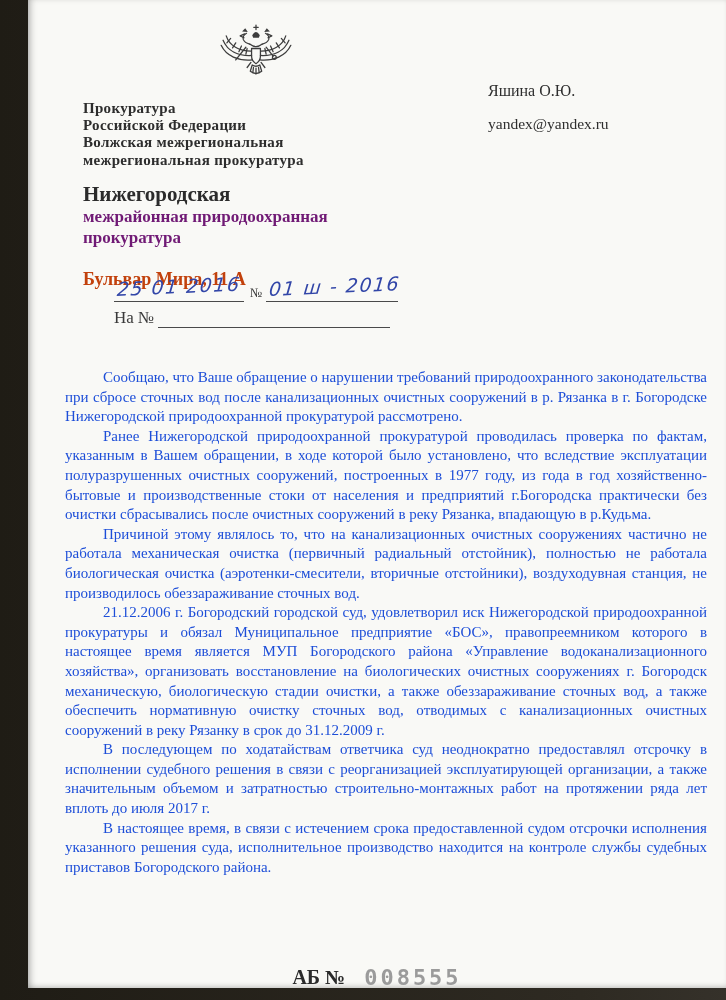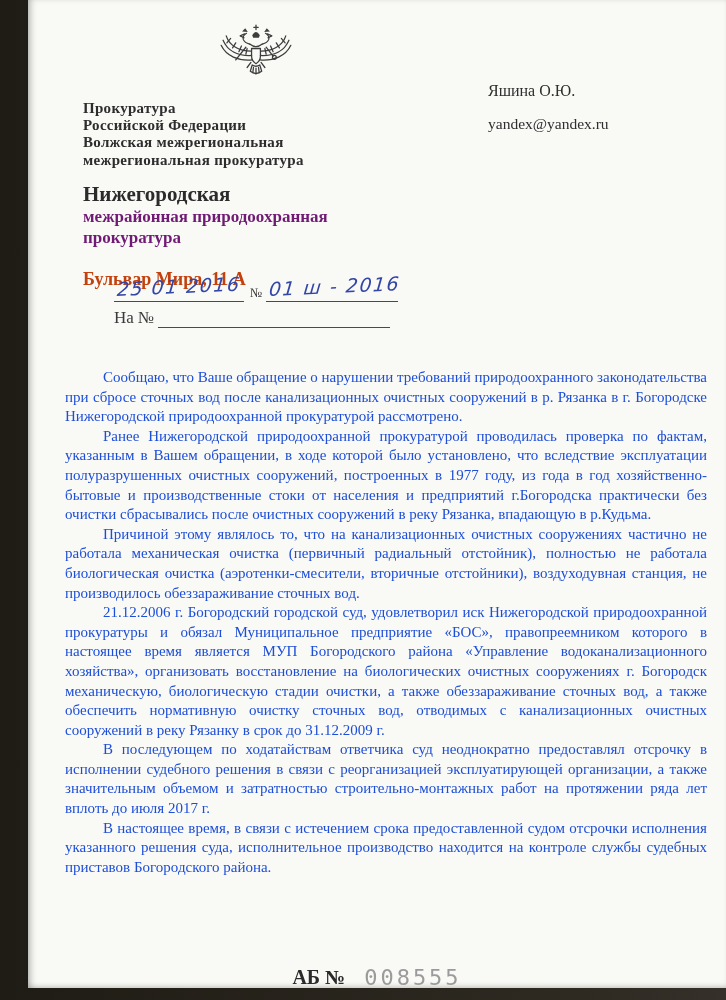--- a/index.html
+++ b/index.html
@@ -138,20 +138,21 @@
   .form-series {
     font-weight: bold;
     font-size: 20px;
     color: #2b2b2b;
   }
   .form-digits {
     font-family: "DejaVu Sans Mono", monospace;
     font-size: 22px;
     letter-spacing: 3px;
     color: #9b9b9b;
+    font-weight: bold;
   }
 </style>
 </head>
 <body>
 
 <div class="scan-backdrop">
   <div class="page">
 
     <div class="letterhead">
       <svg class="emblem" viewBox="0 0 120 110" aria-hidden="true">

